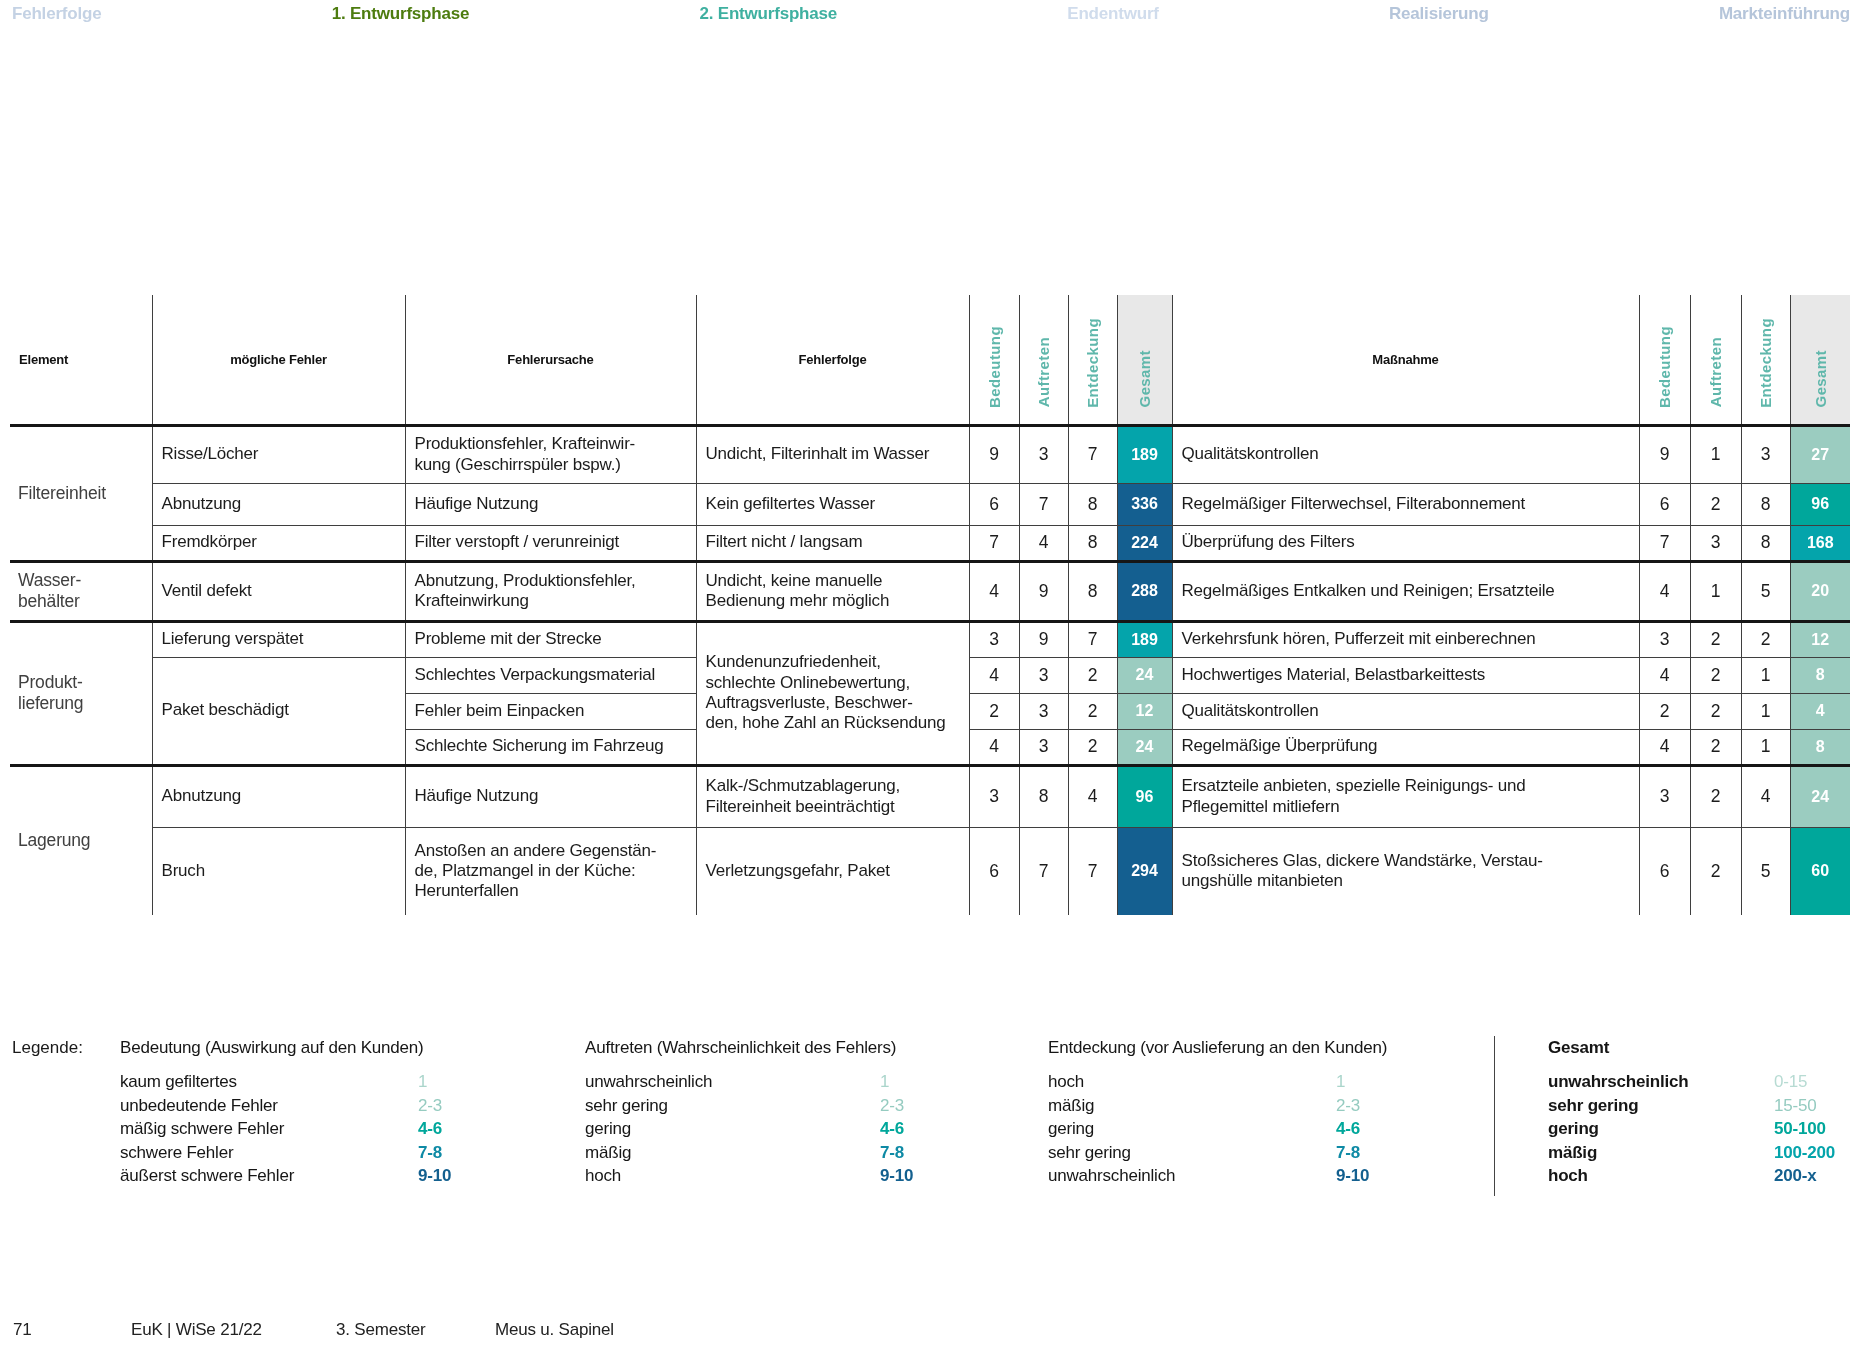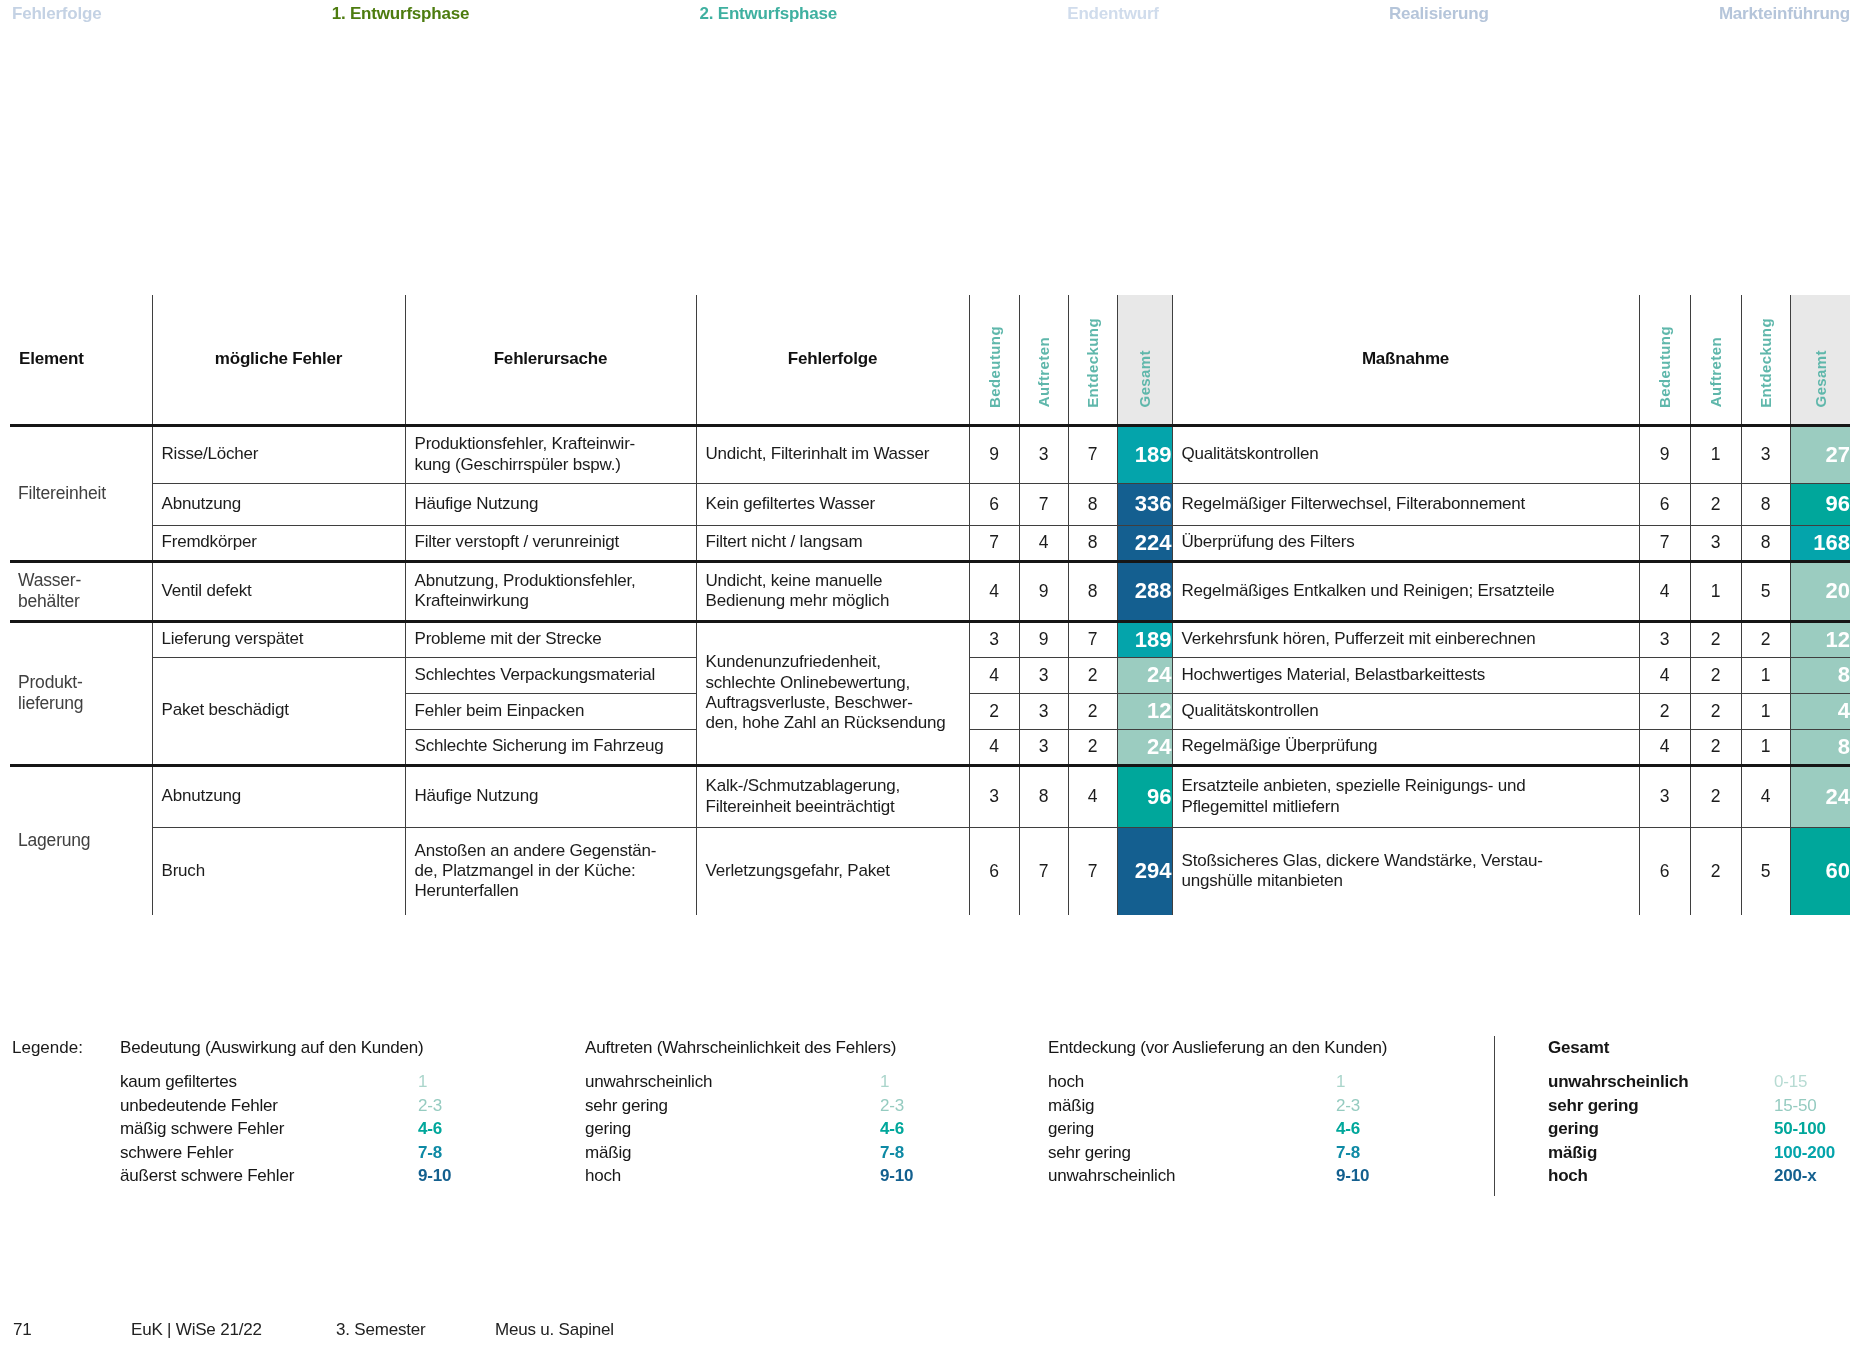--- a/index.html
+++ b/index.html
@@ -21,34 +21,34 @@
              border-collapse:collapse;table-layout:fixed;}
   .fmea th,.fmea td{border-left:1px solid #3f3f3f;padding:0;font-weight:normal;}
   .fmea .nol{border-left:none;}
   .fmea tr.sect>*{border-top:3px solid #161616;}
   .fmea tbody tr:not(.sect)>*{border-top:1px solid #3f3f3f;}
   .fmea thead th{border-top:none;}
 
   .hh{height:130px}.h58{height:58px}.h42{height:42px}.h36{height:36px}
   .h60{height:60px}.h62{height:62px}.h88{height:88px}
 
-  th.colhead{font-size:17px;font-weight:700;color:#111;text-align:center;
+  th.colhead{font-size:13px;font-weight:700;color:#111;text-align:center;
              vertical-align:middle;letter-spacing:-0.2px;}
   th.colhead.left{text-align:left;padding-left:9px;}
   th.rot{vertical-align:bottom;text-align:center;padding-bottom:12px;}
   th.rot.gray{background:#e8e8e8;}
   .vert{display:inline-block;writing-mode:vertical-rl;transform:rotate(180deg);
         font-weight:700;font-size:15px;letter-spacing:.4px;color:#5fb7ab;}
 
   td.text{padding:6px 9px;font-size:17px;line-height:1.2;white-space:pre-line;
           vertical-align:middle;color:#1c1c1c;letter-spacing:-0.2px;}
   td.elem{padding:6px 0 6px 8px;font-size:17.5px;line-height:1.2;white-space:pre-line;
           vertical-align:middle;color:#404040;letter-spacing:-0.2px;}
   td.num{text-align:center;font-size:17.5px;color:#1c1c1c;vertical-align:middle;}
-  td.ges{text-align:right;font-size:22px;font-weight:700;color:#fff;vertical-align:middle;}
+  td.ges{text-align:center;font-size:16px;font-weight:700;color:#fff;vertical-align:middle;}
   .bg-light{background:#9bccc0;}
   .bg-mid{background:#00a79b;margin-top:47px;}
   .bg-cyan{background:#04a4ab;}
   .bg-dark{background:#145f90;}
 
   
   .legend-title{position:absolute;left:12px;top:1036px;font-size:17px;line-height:24px;}
   .legend-col{position:absolute;top:1036px;font-size:17px;letter-spacing:-0.2px;}
   .legend-col .lhead{line-height:24px;margin-bottom:10px;color:#161616;}
   .legend-col4 .lhead{font-weight:700;}

